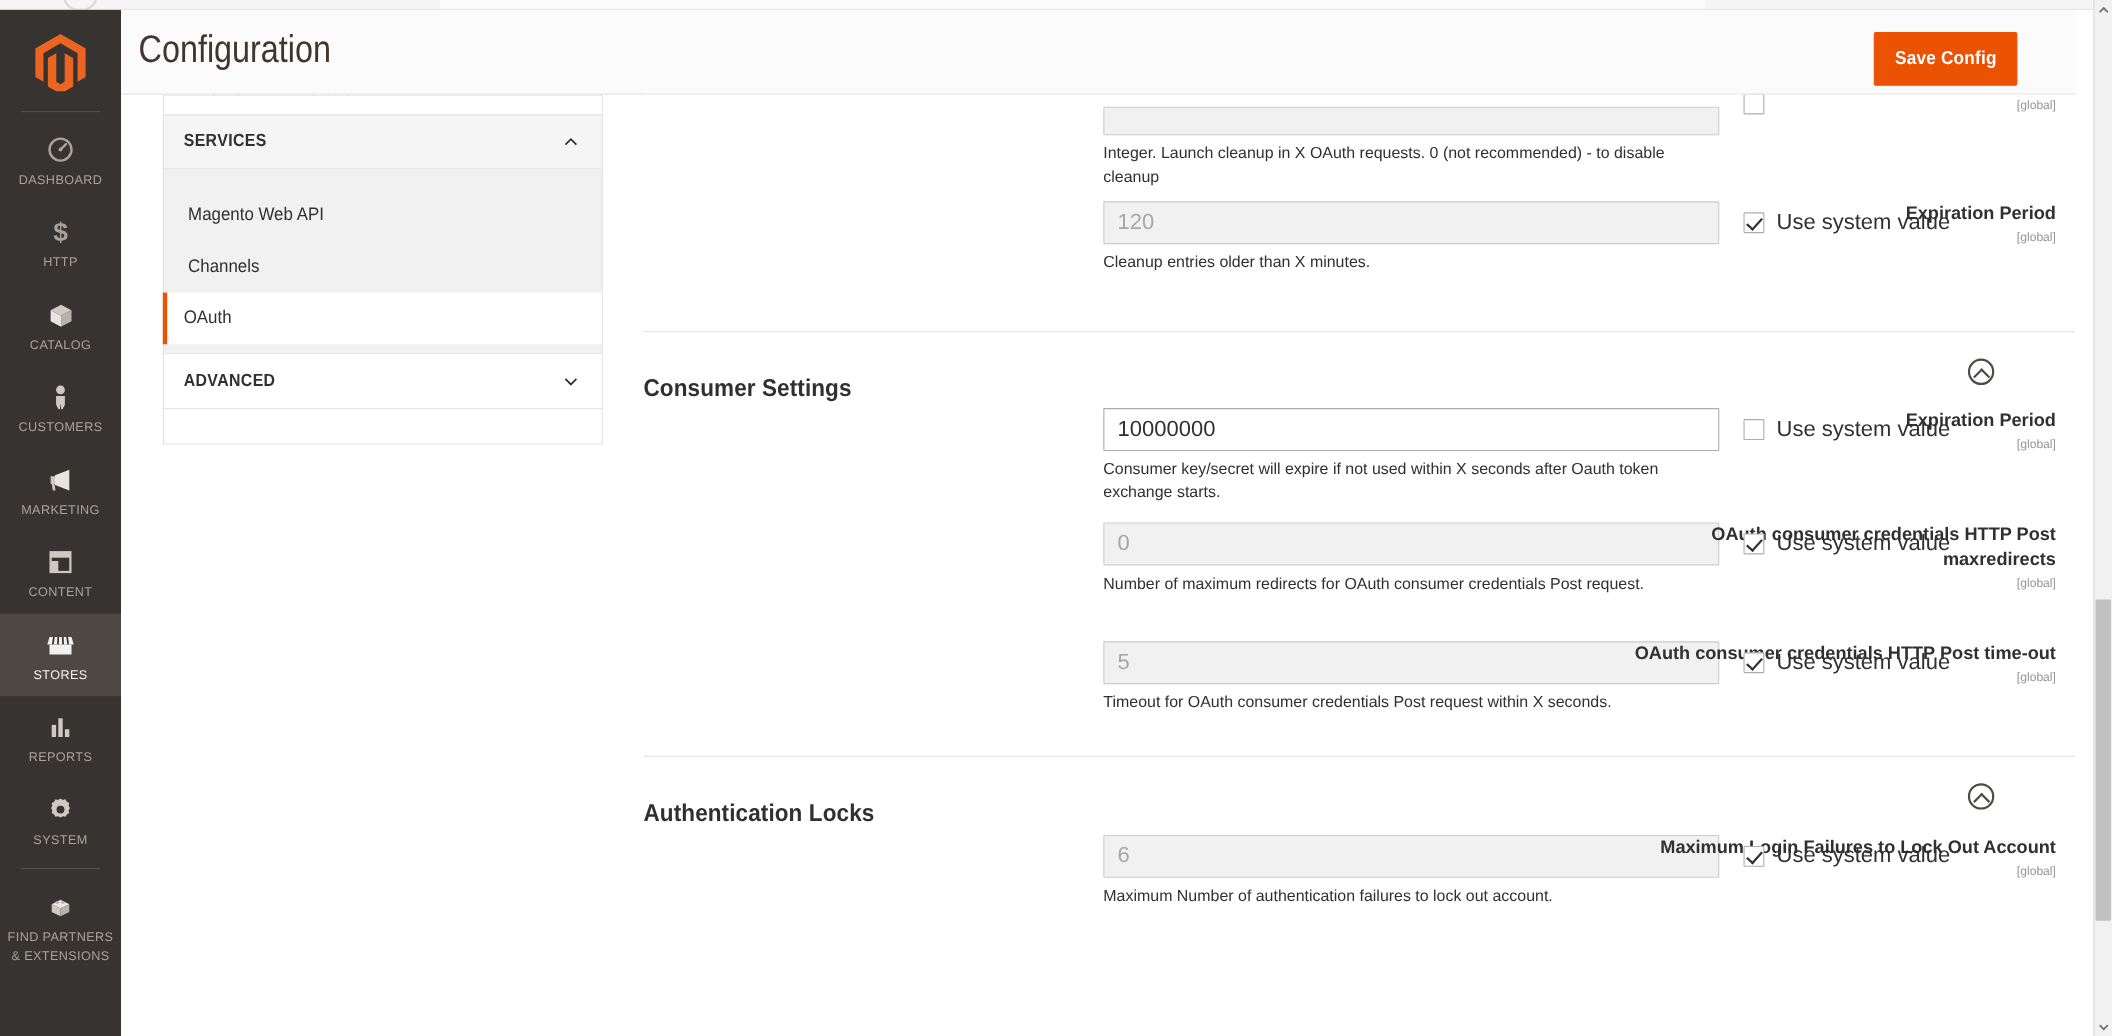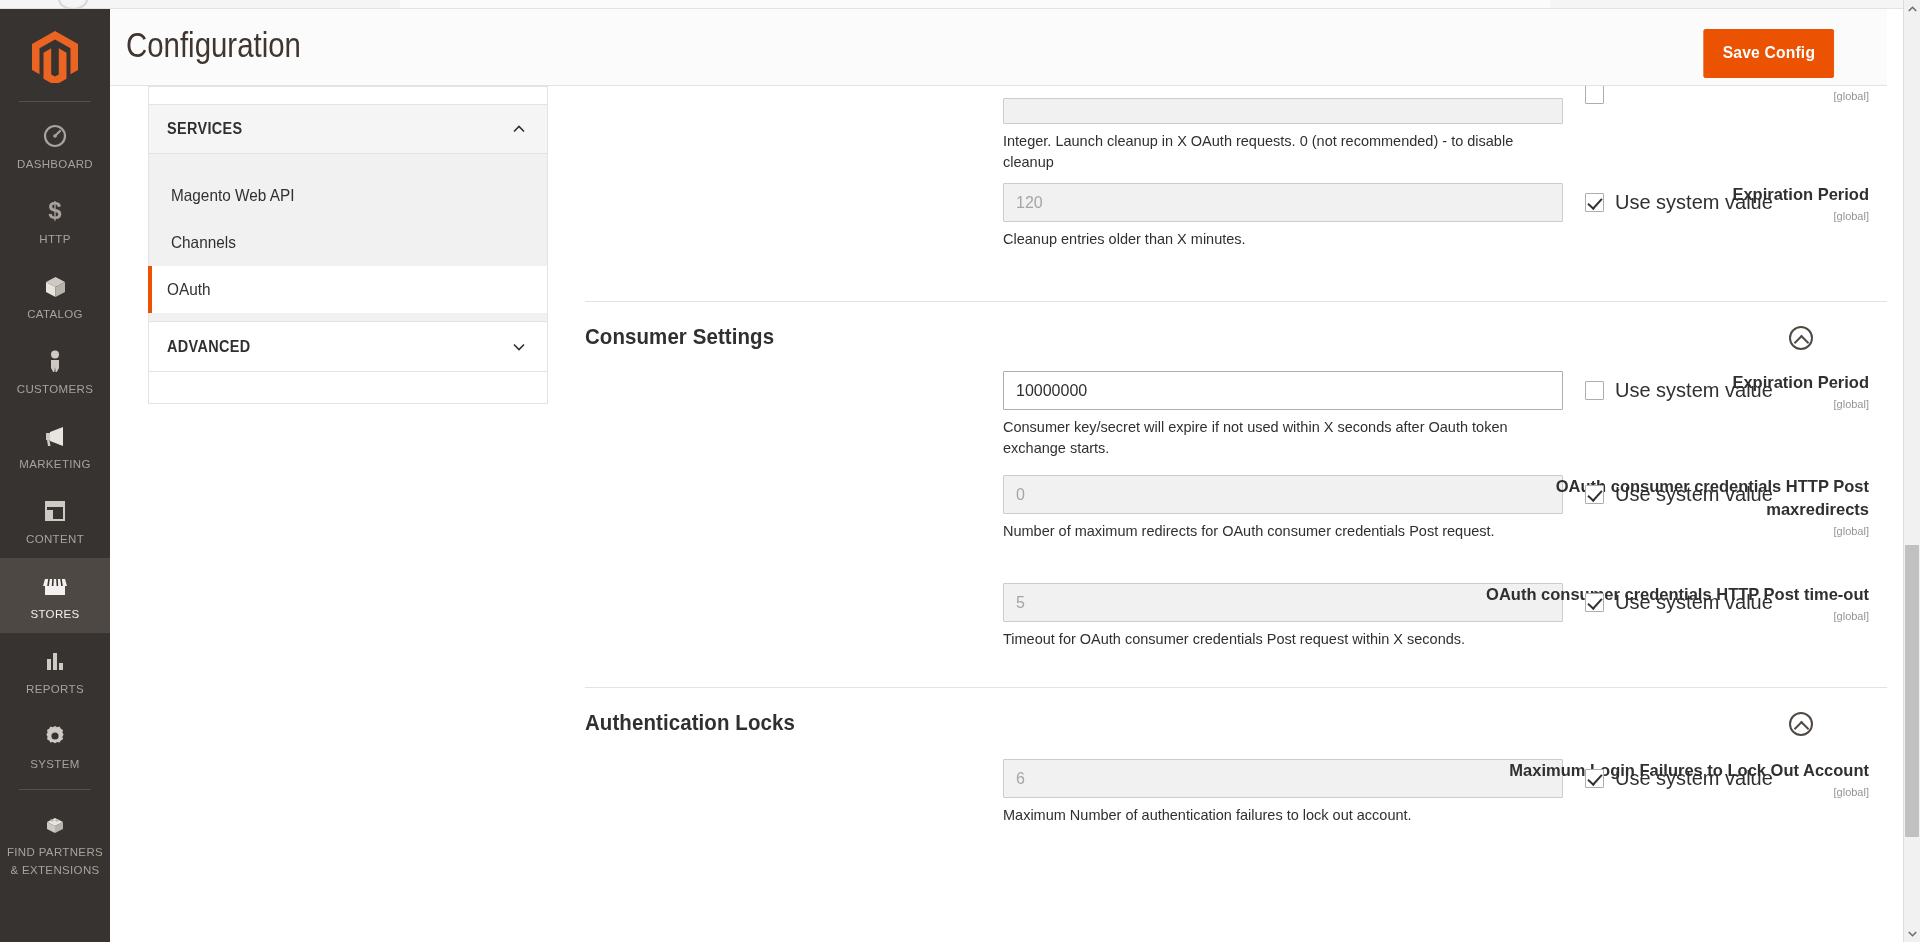--- a/index.html
+++ b/index.html
@@ -138,21 +138,21 @@
     text-align: right; padding-right: 18px;
     font-size: 16.5px; font-weight: bold; color: #303030; line-height: 23px;
   }
   .lbl .scope {
     display: block; font-size: 11px; font-weight: normal; color: #959595;
     line-height: 19px; margin-top: 1px;
   }
   .field-col { margin-left: 418px; width: 560px; }
   .inp {
     width: 560px; height: 39px; border: 1px solid #adadad; border-radius: 1px;
-    background: #ffffff; color: #303030; font-size: 16px; padding: 12px 12px;
+    background: #ffffff; color: #303030; font-size: 20px; padding: 12px 12px;
     font-family: "Liberation Sans", sans-serif;
   }
   .inp:disabled, .inp.disabled {
     background: #f1f1f1; border-color: #cccccc; color: #a6a6a6;
   }
   .note {
     font-size: 14.5px; color: #303030; line-height: 21px;
     margin-top: 7px; width: 540px;
   }
   .sysval {
@@ -167,21 +167,21 @@
     content: ""; position: absolute; left: 5px; top: 1px;
     width: 6px; height: 12px; border: solid #303030;
     border-width: 0 2px 2px 0; transform: rotate(42deg);
   }
   .sysval .cl {
     font-size: 20px; color: #303030; margin-left: 11px;
   }
 
   .sec-title-row {
     position: relative; height: 44px; border-top: 1px solid #e3e3e3;
-    margin-top: 14px; padding-top: 22px;
+    margin-top: 14px; padding-top: 38px;
   }
   .sec-title {
     font-size: 22px; font-weight: bold; color: #303030; letter-spacing: .1px;
     transform: scaleX(.93); transform-origin: left center;
     display: inline-block;
   }
   .sec-toggle {
     position: absolute; right: 74px; top: 24px;
     width: 24px; height: 24px; border: 2px solid #514943; border-radius: 50%;
     cursor: pointer;

